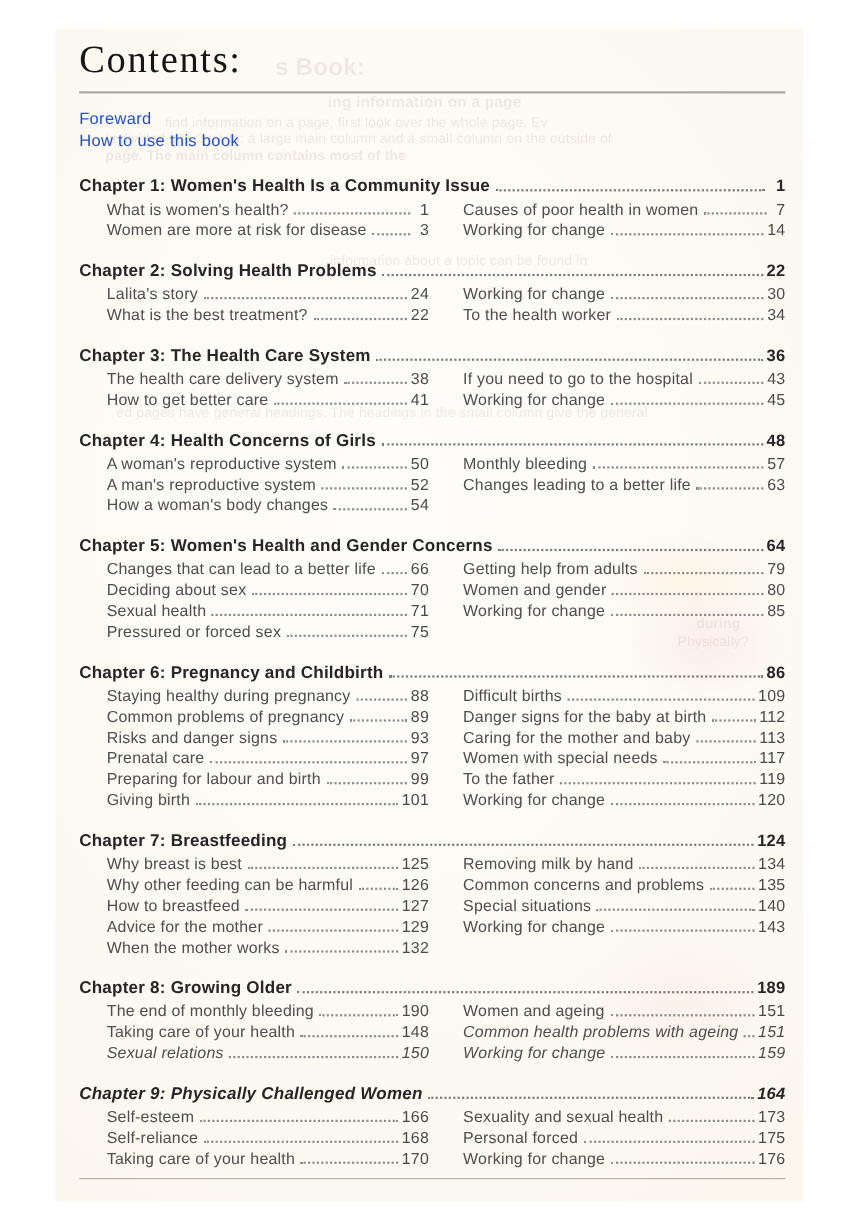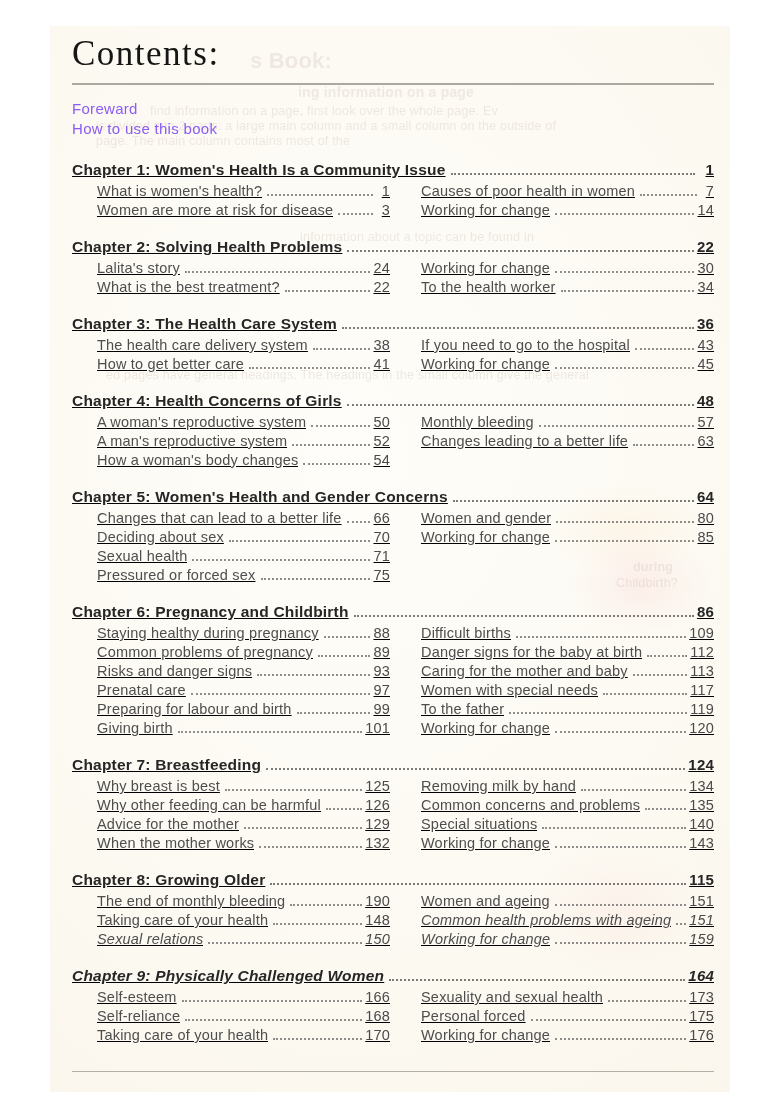--- a/index.html
+++ b/index.html
@@ -13,22 +13,22 @@
     position:absolute;left:50px;top:26px;width:680px;height:1066px;
     background:radial-gradient(115% 95% at 45% 40%, #fefdf9 0%, #fcf9f1 55%, #faf4e9 100%);
   }
   .content{position:absolute;left:72px;top:34px;width:642px;}
   .title{
     font-family:"Liberation Serif","DejaVu Serif",serif;
     font-weight:normal;font-size:35px;letter-spacing:1.5px;color:#161616;margin:0;
   }
   .rule{height:2px;background:#8f8c83;margin-top:9px;opacity:.75;}
   .front-matter{margin-top:14px;}
-  .fm-item{font-size:15px;line-height:20px;color:#8b5cf6;letter-spacing:.3px;}
-  #chapters{margin-top:22px;text-decoration:underline;}
+  .fm-item{font-size:15px;line-height:20px;color:#1d4ed8;letter-spacing:.3px;}
+  #chapters{margin-top:22px;}
   .chapter{margin-bottom:17px;}
   .ch-head{display:flex;align-items:baseline;height:22px;color:#262626;font-weight:bold;font-size:15.5px;letter-spacing:.2px;}
   .ch-head.it{font-style:italic;}
   .ch-page{min-width:16px;text-align:right;font-size:15px;}
   .leader{flex:1 1 8px;min-width:8px;border-bottom:2px dotted rgba(95,95,95,.7);margin:0 3px 4px 5px;}
   .ch-head .leader{border-bottom-color:rgba(80,80,80,.75);}
   .cols{display:flex;padding-left:25px;gap:31px;}
   .col{flex:1;min-width:0;}
   .entry{display:flex;align-items:baseline;height:19px;font-size:14.5px;color:#4e4e4e;letter-spacing:.2px;}
   .entry.it{font-style:italic;}
@@ -52,25 +52,25 @@
 <div class="paper"></div>
 
 <div class="ghosts" id="ghost-layer">
   <div class="tint tint-a"></div>
   <div class="tint tint-b"></div>
   <div class="tint tint-c"></div>
 <span class="ghost b" style="left: 250px; top: 48px; font-size: 22px;">s Book:</span>
     <span class="ghost b" style="left: 298px; top: 84px; font-size: 14px;">ing information on a page</span>
     <span class="ghost" style="left: 150px; top: 104px; font-size: 12.5px;">find information on a page, first look over the whole page. Ev</span>
     <span class="ghost" style="left: 96px; top: 119px; font-size: 12.5px;">is divided into 2 parts: a large main column and a small column on the outside of</span>
-    <span class="ghost" style="left: 96px; top: 134px; font-size: 12.5px;">page. The main column contains most of the</span>
+    <span class="ghost" style="left: 96px; top: 134px; font-size: 12.5px; font-weight: bold;">page. The main column contains most of the</span>
     <span class="ghost" style="left: 300px; top: 230px; font-size: 12.5px;">information about a topic can be found in</span>
     <span class="ghost" style="left: 90px; top: 368px; font-size: 12.5px; margin-left: 16px;">ed pages have general headings. The headings in the small column give the general</span>
     <span class="ghost b" style="left: 633px; top: 560px; font-size: 12.5px;">during</span>
-    <span class="ghost" style="left: 616px; top: 576px; font-size: 12.5px;">Childbirth?</span>
+    <span class="ghost" style="left: 616px; top: 576px; font-size: 12.5px;">Physically?</span>
   </div>
 
 <div class="content">
   <h1 class="title">Contents:</h1>
   <div class="rule"></div>
   <div class="front-matter" id="front-matter">
       <div class="fm-item">Foreward</div>
       <div class="fm-item">How to use this book</div>
     </div>
   <div id="chapters">
@@ -235,20 +235,25 @@
               <span class="e-page">71</span>
             </div>
             <div class="entry">
               <span class="e-title">Pressured or forced sex</span>
               <span class="leader"></span>
               <span class="e-page">75</span>
             </div>
           </div>
           <div class="col">
             <div class="entry">
+              <span class="e-title">Getting help from adults</span>
+              <span class="leader"></span>
+              <span class="e-page">79</span>
+            </div>
+            <div class="entry">
               <span class="e-title">Women and gender</span>
               <span class="leader"></span>
               <span class="e-page">80</span>
             </div>
             <div class="entry">
               <span class="e-title">Working for change</span>
               <span class="leader"></span>
               <span class="e-page">85</span>
             </div>
           </div>
@@ -339,20 +344,25 @@
               <span class="e-title">Why breast is best</span>
               <span class="leader"></span>
               <span class="e-page">125</span>
             </div>
             <div class="entry">
               <span class="e-title">Why other feeding can be harmful</span>
               <span class="leader"></span>
               <span class="e-page">126</span>
             </div>
             <div class="entry">
+              <span class="e-title">How to breastfeed</span>
+              <span class="leader"></span>
+              <span class="e-page">127</span>
+            </div>
+            <div class="entry">
               <span class="e-title">Advice for the mother</span>
               <span class="leader"></span>
               <span class="e-page">129</span>
             </div>
             <div class="entry">
               <span class="e-title">When the mother works</span>
               <span class="leader"></span>
               <span class="e-page">132</span>
             </div>
           </div>
@@ -377,21 +387,21 @@
               <span class="leader"></span>
               <span class="e-page">143</span>
             </div>
           </div>
         </div>
       </section>
       <section class="chapter">
         <div class="ch-head">
           <span class="ch-title">Chapter 8: Growing Older</span>
           <span class="leader"></span>
-          <span class="ch-page">115</span>
+          <span class="ch-page">189</span>
         </div>
         <div class="cols">
           <div class="col">
             <div class="entry">
               <span class="e-title">The end of monthly bleeding</span>
               <span class="leader"></span>
               <span class="e-page">190</span>
             </div>
             <div class="entry">
               <span class="e-title">Taking care of your health</span>

